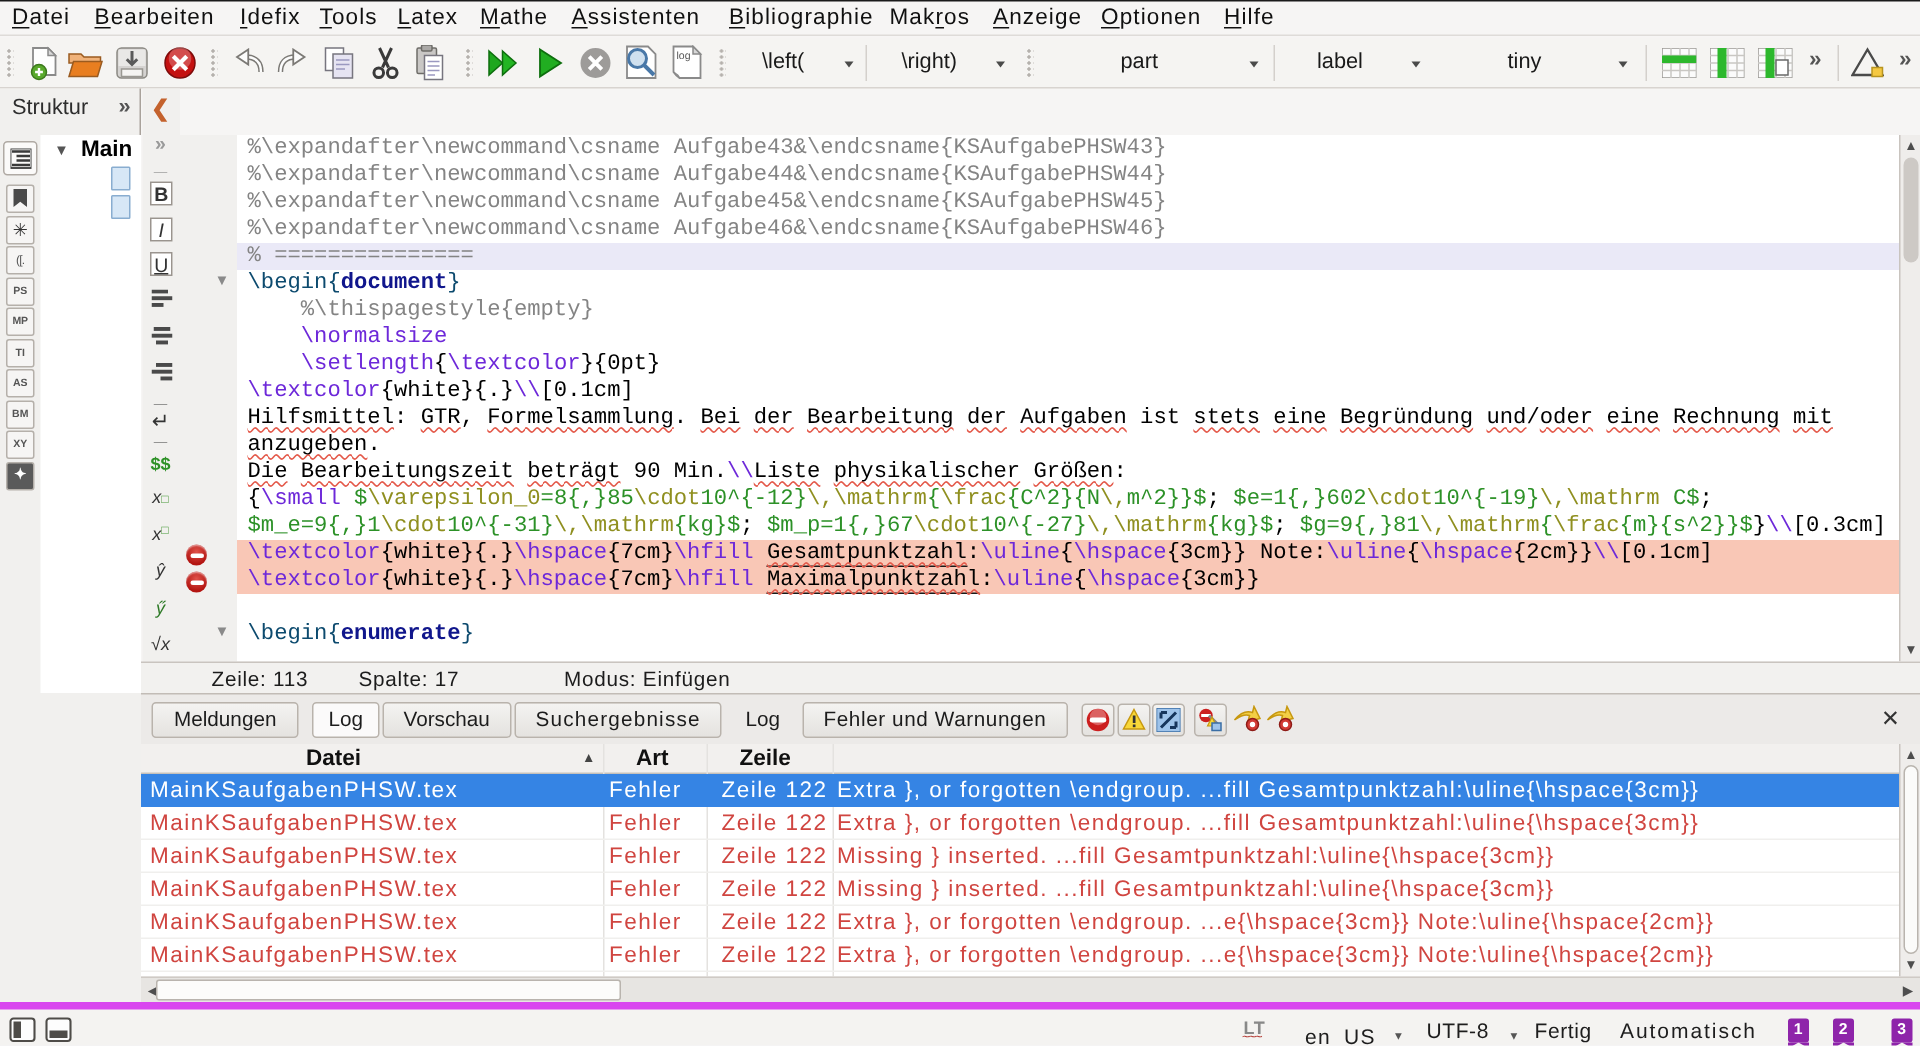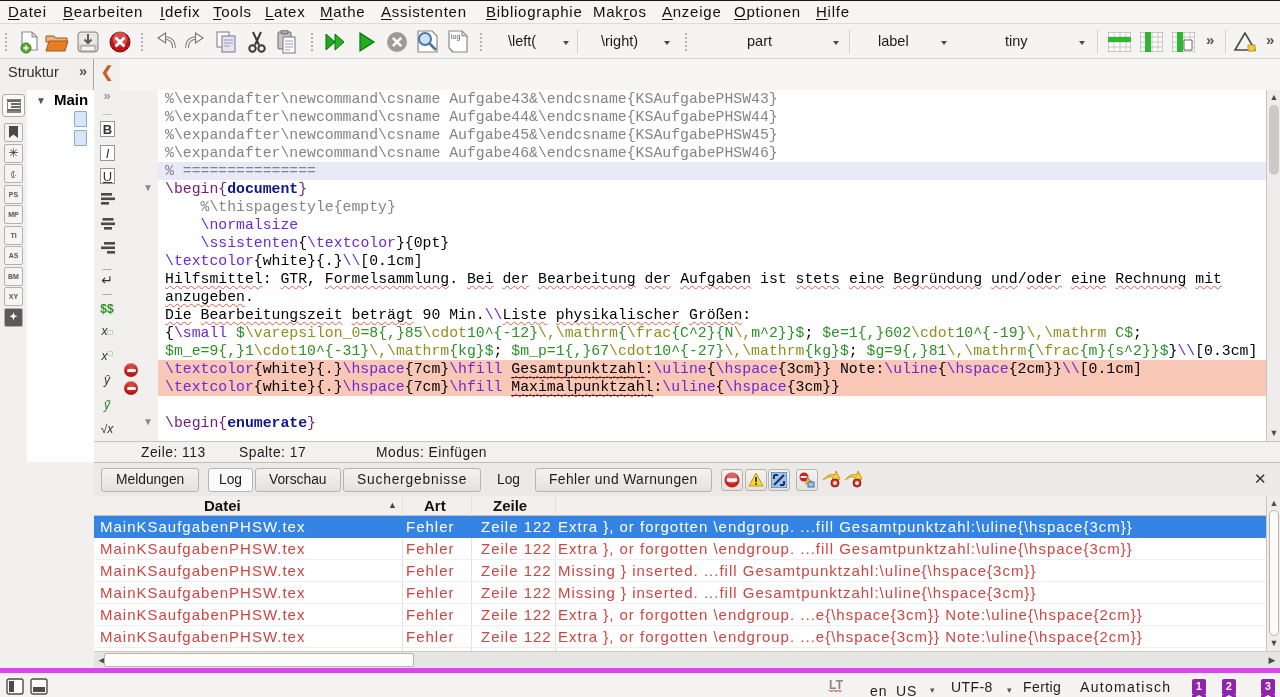--- a/index.html
+++ b/index.html
@@ -27,21 +27,21 @@
 .fbi{position:absolute;left:2px;width:20px;text-align:center;color:#333}
 
 #tabbar{position:absolute;left:120px;top:59px;width:1160px;height:31px;background:#e9e7e5;border-bottom:1px solid #c3bdb7}
 #tab1{position:absolute;left:7px;top:2px;width:262px;height:29px;background:#fff;border:1px solid #b5afa8;border-bottom:none;border-radius:3px 3px 0 0;font-size:14.5px;color:#111;text-align:center;line-height:27px}
 
 #gutter{position:absolute;left:120px;top:90px;width:38px;height:351px;background:#f1f0ee}
 #editor{position:absolute;left:158px;top:90px;width:1248px;height:351px;background:#fff;font-family:"Liberation Mono",monospace;font-size:14.8px;line-height:18px;overflow:hidden}
 .ln{height:18px;padding-left:7px;white-space:pre}
 .c{color:#848484}
 .k{color:#6d28d9}
-.bl{color:#701a75}
+.bl{color:#0c4a6e}
 .env{color:#10168c;font-weight:bold}
 .m{color:#2c9127}
 .o{color:#8f8f1f}
 .w{text-decoration:underline wavy #e4594a 1px;text-underline-offset:1.5px;text-decoration-skip-ink:none}
 .ul{border-bottom:1px solid #1a1a1a}
 .lav{background:#eae9f7}
 .pink{background:#f9c7b6}
 #vscroll{position:absolute;left:1266px;top:90px;width:14px;height:351px;background:#efedeb;border-left:1px solid #c9c4bf}
 
 #estatus{position:absolute;left:94px;top:441px;width:1186px;height:21px;background:#f2f1ef;border-top:1px solid #c9c4bf;font-size:13.8px;color:#1c1c1c;letter-spacing:.5px}
@@ -277,21 +277,21 @@
 </div>
 <div id="editor">
 <div class="ln c">%\expandafter\newcommand\csname Aufgabe43&amp;\endcsname{KSAufgabePHSW43}</div>
 <div class="ln c">%\expandafter\newcommand\csname Aufgabe44&amp;\endcsname{KSAufgabePHSW44}</div>
 <div class="ln c">%\expandafter\newcommand\csname Aufgabe45&amp;\endcsname{KSAufgabePHSW45}</div>
 <div class="ln c">%\expandafter\newcommand\csname Aufgabe46&amp;\endcsname{KSAufgabePHSW46}</div>
 <div class="ln c lav">% ===============</div>
 <div class="ln"><span class="bl">\begin{</span><span class="env">document</span><span class="bl">}</span></div>
 <div class="ln c">    %\thispagestyle{empty}</div>
 <div class="ln">    <span class="k">\normalsize</span></div>
-<div class="ln">    <span class="k">\ssistenten</span>{<span class="k">\textcolor</span>}{0pt}</div>
+<div class="ln">    <span class="k">\setlength</span>{<span class="k">\textcolor</span>}{0pt}</div>
 <div class="ln"><span class="k">\textcolor</span>{white}{.}<span class="k">\\</span>[0.1cm]</div>
 <div class="ln"><span class="w">Hilfsmittel</span>: <span class="w">GTR</span>, <span class="w">Formelsammlung</span>. <span class="w">Bei</span> <span class="w">der</span> <span class="w">Bearbeitung</span> <span class="w">der</span> <span class="w">Aufgaben</span> ist <span class="w">stets</span> <span class="w">eine</span> <span class="w">Begründung</span> <span class="w">und</span>/<span class="w">oder</span> <span class="w">eine</span> <span class="w">Rechnung</span> <span class="w">mit</span></div>
 <div class="ln"><span class="w">anzugeben</span>.</div>
 <div class="ln"><span class="w">Die</span> <span class="w">Bearbeitungszeit</span> <span class="w">beträgt</span> 90 Min.<span class="k">\\</span><span class="w">Liste</span> <span class="w">physikalischer</span> <span class="w">Größen</span>:</div>
 <div class="ln">{<span class="k">\small</span> <span class="m">$</span><span class="o">\varepsilon_0</span><span class="m">=8{,}85</span><span class="o">\cdot</span><span class="m">10^{-12}</span><span class="o">\,\mathrm</span><span class="m">{</span><span class="o">\frac</span><span class="m">{C^2}{N</span><span class="o">\,</span><span class="m">m^2}}$</span>; <span class="m">$e=1{,}602</span><span class="o">\cdot</span><span class="m">10^{-19}</span><span class="o">\,\mathrm</span><span class="m"> C$</span>;</div>
 <div class="ln"><span class="m">$m_e=9{,}1</span><span class="o">\cdot</span><span class="m">10^{-31}</span><span class="o">\,\mathrm</span><span class="m">{kg}$</span>; <span class="m">$m_p=1{,}67</span><span class="o">\cdot</span><span class="m">10^{-27}</span><span class="o">\,\mathrm</span><span class="m">{kg}$</span>; <span class="m">$g=9{,}81</span><span class="o">\,\mathrm</span><span class="m">{</span><span class="o">\frac</span><span class="m">{m}{s^2}}$</span>}<span class="k">\\</span>[0.3cm]</div>
 <div class="ln pink"><span class="k">\textcolor</span>{white}{.}<span class="k">\hspace</span>{7cm}<span class="k">\hfill</span> <span class="w ul">Gesamtpunktzahl</span>:<span class="k">\uline</span>{<span class="k">\hspace</span>{3cm}} Note:<span class="k">\uline</span>{<span class="k">\hspace</span>{2cm}}<span class="k">\\</span>[0.1cm]</div>
 <div class="ln pink"><span class="k">\textcolor</span>{white}{.}<span class="k">\hspace</span>{7cm}<span class="k">\hfill</span> <span class="w ul">Maximalpunktzahl</span>:<span class="k">\uline</span>{<span class="k">\hspace</span>{3cm}}</div>
 <div class="ln"> </div>
 <div class="ln"><span class="bl">\begin{</span><span class="env">enumerate</span><span class="bl">}</span></div>

